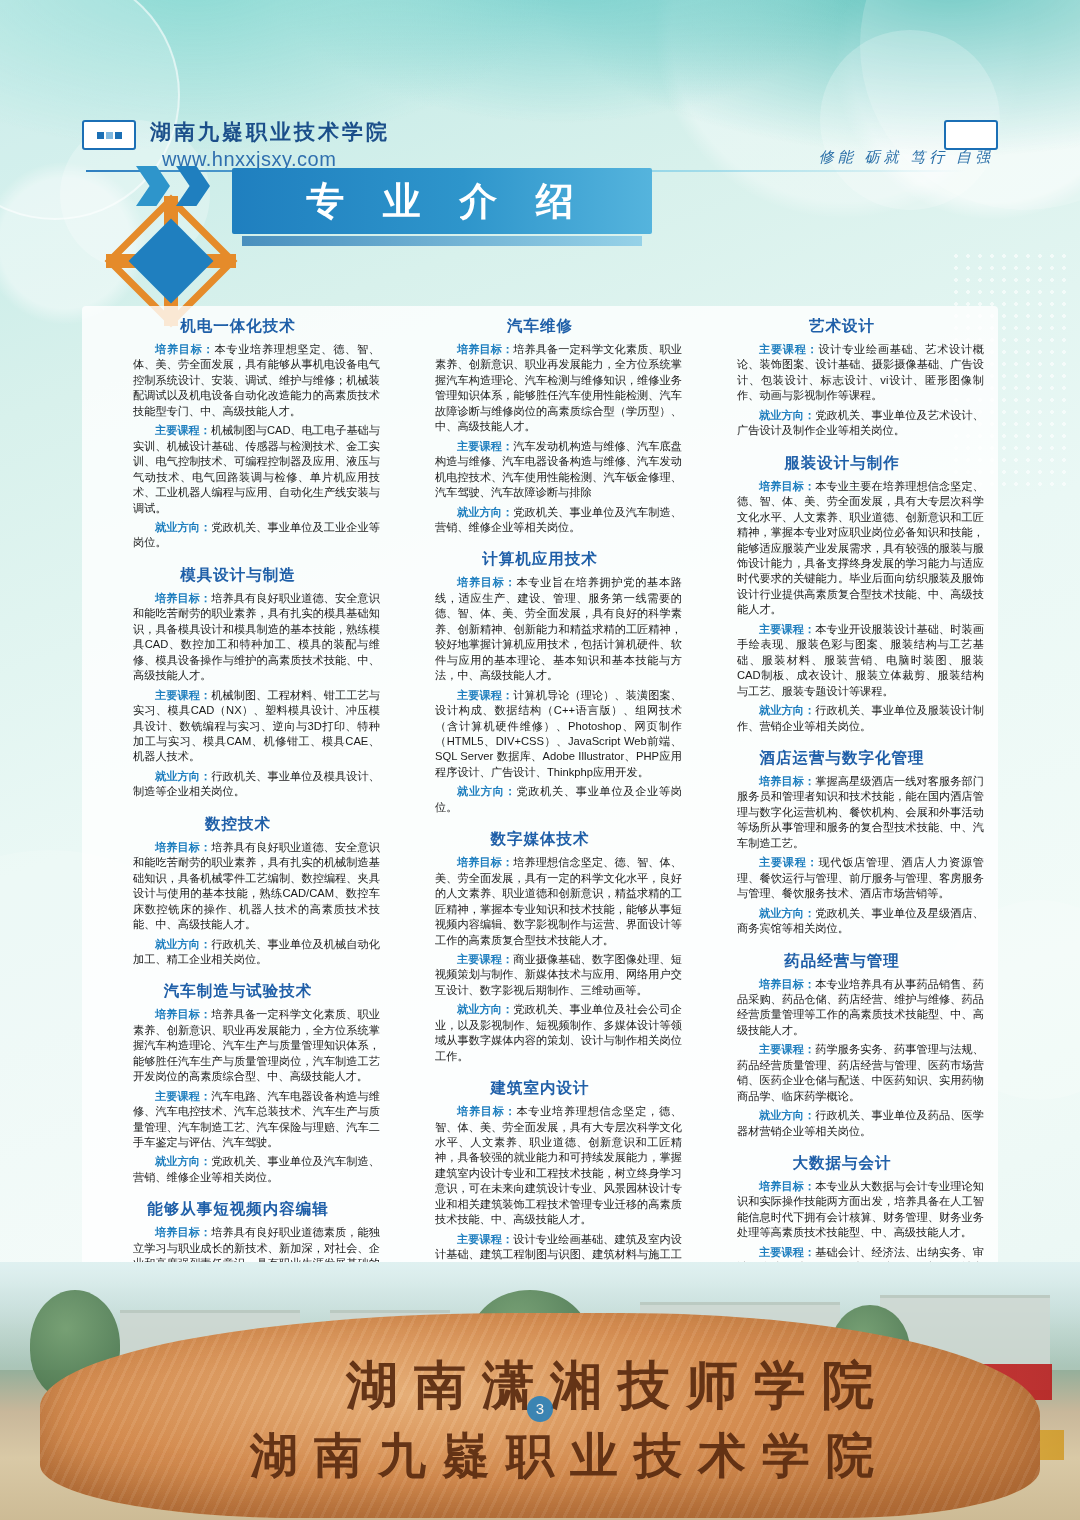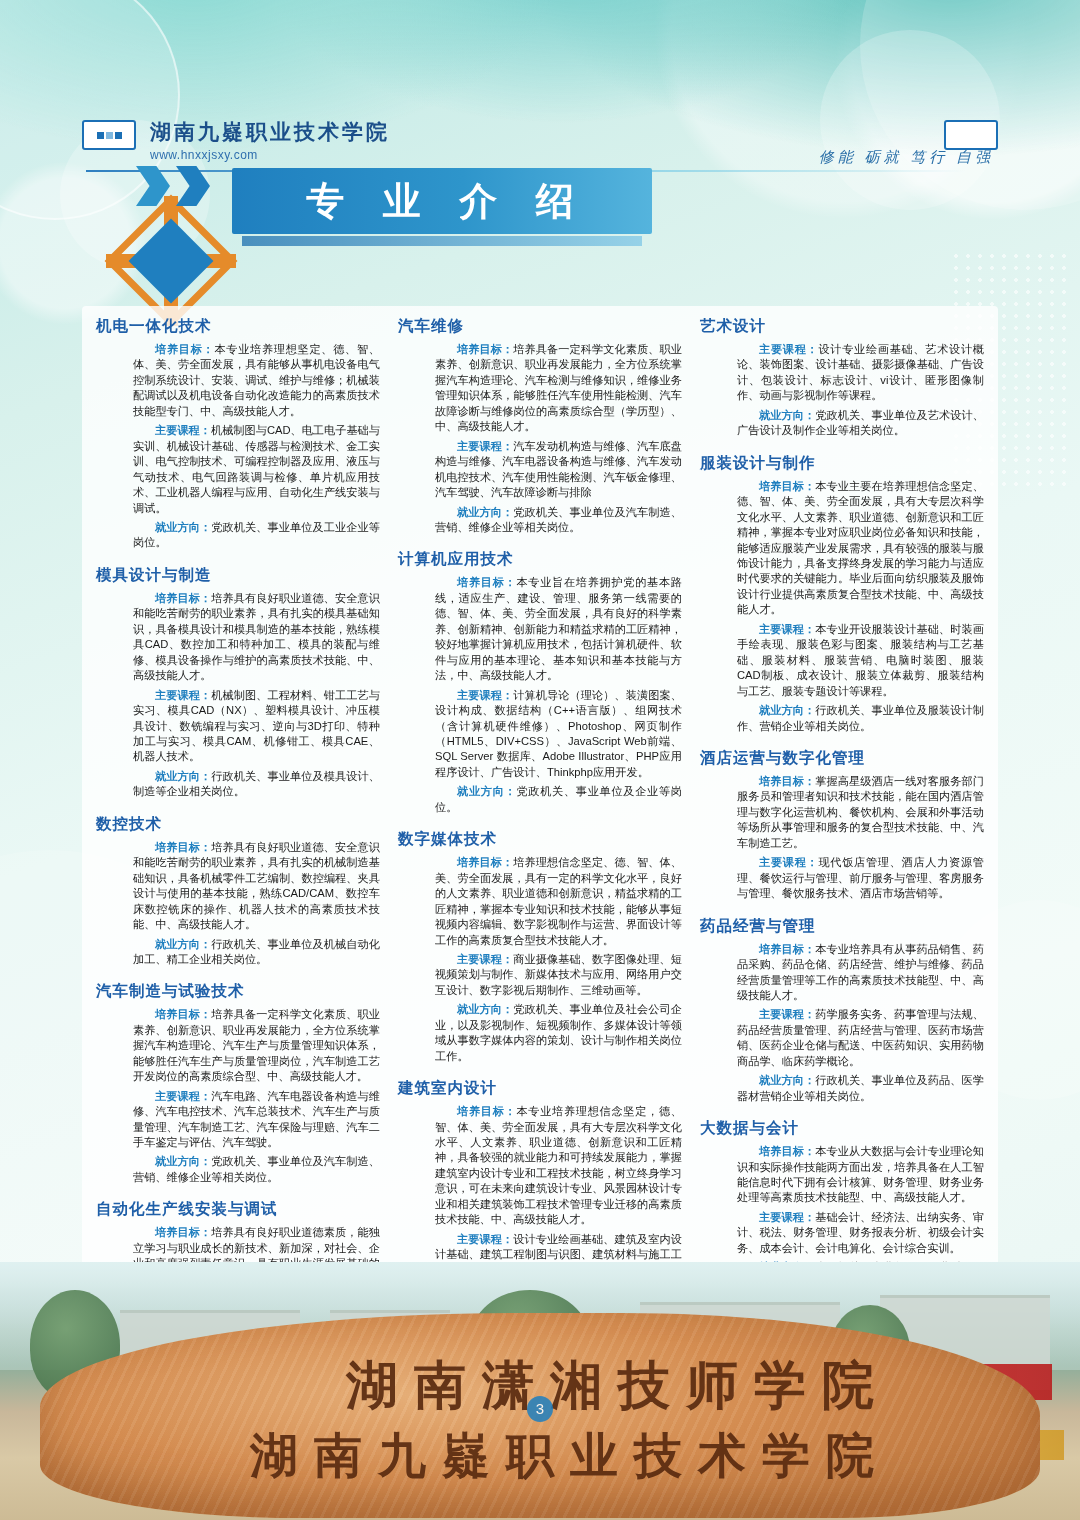--- a/index.html
+++ b/index.html
@@ -55,22 +55,22 @@
   .logo-badge-right {
     position:absolute; right:82px; top:68px; width:54px; height:30px;
     border:2px solid #1b6fb5; border-radius:3px; background:#fff;
     display:flex; align-items:center; justify-content:center;
   }
   .school-name {
     position:absolute; left:150px; top:66px;
     font-size:21px; font-weight:bold; color:#1b4f8a; letter-spacing:3px;
   }
   .school-url {
-    position:absolute; left:150px; top:96px;
-    font-size:12px; color:#2f6fae; letter-spacing:.5px;
+    position:absolute; left:162px; top:96px;
+    font-size:20px; color:#2f6fae; letter-spacing:.5px;
   }
   .head-rule {
     position:absolute; left:86px; top:118px; width:880px; height:2px;
     background:linear-gradient(90deg,#2f7fc0,#8fd4e8 60%,rgba(143,212,232,0));
   }
   .motto {
     position:absolute; right:86px; top:96px; font-size:15px; color:#2a6fa8;
     font-family:"Liberation Serif",serif; letter-spacing:4px; font-style:italic;
   }
 
@@ -118,21 +118,21 @@
   .card {
     position:absolute; left:82px; top:306px; width:916px; height:972px;
     background:rgba(255,255,255,.80);
     border-radius:4px;
     padding:10px 14px 6px 14px;
     display:flex; gap:18px;
   }
   .col { width:285px; }
   .prog { margin-bottom:14px; }
   .prog h3 {
-    margin:0 0 5px 0; 
+    margin:0 0 5px 0; text-align:center;
     font-size:15.5px; font-weight:bold; color:#1f5fa8; letter-spacing:1px;
   }
   .prog p {
     margin:0 0 4px 0; font-size:11.2px; line-height:1.38; color:#1a1a1a;
     text-align:justify; text-indent:0;
   }
   .prog p .lbl { color:#1f7fbf; font-weight:bold; }
   .prog p.first { text-indent:22px;margin-left:37px; }
 
   
@@ -255,21 +255,21 @@
       <p class="first"><span class="lbl">培养目标：</span><span>培养具有良好职业道德、安全意识和能吃苦耐劳的职业素养，具有扎实的机械制造基础知识，具备机械零件工艺编制、数控编程、夹具设计与使用的基本技能，熟练CAD/CAM、数控车床数控铣床的操作、机器人技术的高素质技术技能、中、高级技能人才。</span></p>
       <p class="first"><span class="lbl">就业方向：</span><span>行政机关、事业单位及机械自动化加工、精工企业相关岗位。</span></p>
     </div>
     <div class="prog">
       <h3>汽车制造与试验技术</h3>
       <p class="first"><span class="lbl">培养目标：</span><span>培养具备一定科学文化素质、职业素养、创新意识、职业再发展能力，全方位系统掌握汽车构造理论、汽车生产与质量管理知识体系，能够胜任汽车生产与质量管理岗位，汽车制造工艺开发岗位的高素质综合型、中、高级技能人才。</span></p>
       <p class="first"><span class="lbl">主要课程：</span><span>汽车电路、汽车电器设备构造与维修、汽车电控技术、汽车总装技术、汽车生产与质量管理、汽车制造工艺、汽车保险与理赔、汽车二手车鉴定与评估、汽车驾驶。</span></p>
       <p class="first"><span class="lbl">就业方向：</span><span>党政机关、事业单位及汽车制造、营销、维修企业等相关岗位。</span></p>
     </div>
     <div class="prog">
-      <h3>自动化生产线安装与调试</h3>
+      <h3>能够从事短视频内容编辑</h3>
       <p class="first"><span class="lbl">培养目标：</span><span>培养具有良好职业道德素质，能独立学习与职业成长的新技术、新加深，对社会、企业和高度强烈责任意识，具有职业生涯发展基础的应用型高技能专门、中、高级技能人才。</span></p>
       <p class="first"><span class="lbl">主要课程：</span><span>新能源汽车动力电池及管理系统检修、新能源汽车驱动电机与控制技术、新能源汽车电气技术、新能源汽车维护与故障诊断。</span></p>
       <p class="first"><span class="lbl">就业方向：</span><span>党政机关、事业单位及汽车制造、营销、维修企业等相关岗位。</span></p>
     </div>
   </div>
 
   <div class="col">
     <div class="prog">
       <h3>汽车维修</h3>
       <p class="first"><span class="lbl">培养目标：</span><span>培养具备一定科学文化素质、职业素养、创新意识、职业再发展能力，全方位系统掌握汽车构造理论、汽车检测与维修知识，维修业务管理知识体系，能够胜任汽车使用性能检测、汽车故障诊断与维修岗位的高素质综合型（学历型）、中、高级技能人才。</span></p>
@@ -305,20 +305,21 @@
     <div class="prog">
       <h3>服装设计与制作</h3>
       <p class="first"><span class="lbl">培养目标：</span><span>本专业主要在培养理想信念坚定、德、智、体、美、劳全面发展，具有大专层次科学文化水平、人文素养、职业道德、创新意识和工匠精神，掌握本专业对应职业岗位必备知识和技能，能够适应服装产业发展需求，具有较强的服装与服饰设计能力，具备支撑终身发展的学习能力与适应时代要求的关键能力。毕业后面向纺织服装及服饰设计行业提供高素质复合型技术技能、中、高级技能人才。</span></p>
       <p class="first"><span class="lbl">主要课程：</span><span>本专业开设服装设计基础、时装画手绘表现、服装色彩与图案、服装结构与工艺基础、服装材料、服装营销、电脑时装图、服装CAD制板、成衣设计、服装立体裁剪、服装结构与工艺、服装专题设计等课程。</span></p>
       <p class="first"><span class="lbl">就业方向：</span><span>行政机关、事业单位及服装设计制作、营销企业等相关岗位。</span></p>
     </div>
     <div class="prog">
       <h3>酒店运营与数字化管理</h3>
       <p class="first"><span class="lbl">培养目标：</span><span>掌握高星级酒店一线对客服务部门服务员和管理者知识和技术技能，能在国内酒店管理与数字化运营机构、餐饮机构、会展和外事活动等场所从事管理和服务的复合型技术技能、中、汽车制造工艺。</span></p>
       <p class="first"><span class="lbl">主要课程：</span><span>现代饭店管理、酒店人力资源管理、餐饮运行与管理、前厅服务与管理、客房服务与管理、餐饮服务技术、酒店市场营销等。</span></p>
+      <p class="first"><span class="lbl">就业方向：</span><span>党政机关、事业单位及星级酒店、商务宾馆等相关岗位。</span></p>
     </div>
     <div class="prog">
       <h3>药品经营与管理</h3>
       <p class="first"><span class="lbl">培养目标：</span><span>本专业培养具有从事药品销售、药品采购、药品仓储、药店经营、维护与维修、药品经营质量管理等工作的高素质技术技能型、中、高级技能人才。</span></p>
       <p class="first"><span class="lbl">主要课程：</span><span>药学服务实务、药事管理与法规、药品经营质量管理、药店经营与管理、医药市场营销、医药企业仓储与配送、中医药知识、实用药物商品学、临床药学概论。</span></p>
       <p class="first"><span class="lbl">就业方向：</span><span>行政机关、事业单位及药品、医学器材营销企业等相关岗位。</span></p>
     </div>
     <div class="prog">
       <h3>大数据与会计</h3>
       <p class="first"><span class="lbl">培养目标：</span><span>本专业从大数据与会计专业理论知识和实际操作技能两方面出发，培养具备在人工智能信息时代下拥有会计核算、财务管理、财务业务处理等高素质技术技能型、中、高级技能人才。</span></p>

